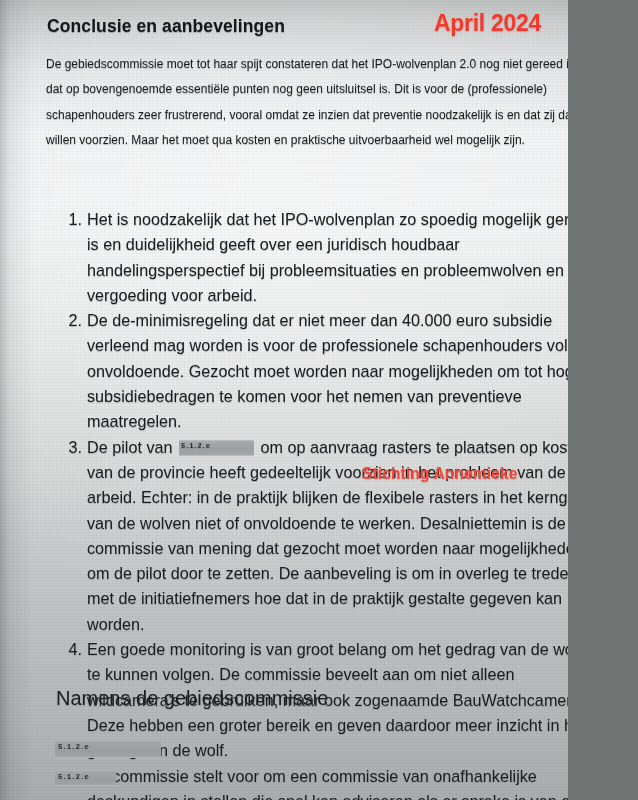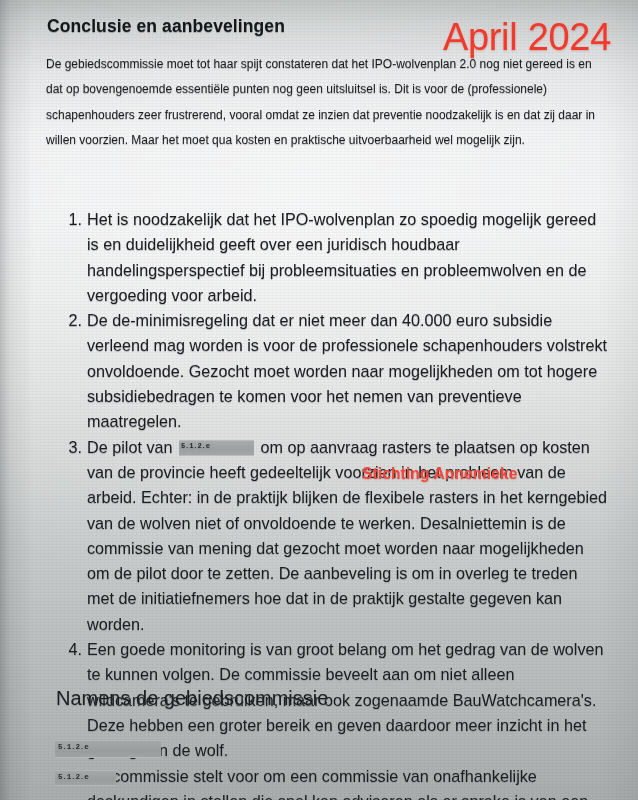--- a/index.html
+++ b/index.html
@@ -5,21 +5,21 @@
 <style>
   html, body {
     margin: 0;
     padding: 0;
     background: #6f7372;
   }
 
   
   .photo {
     position: relative;
-    width: 638px;
+    width: 568px;
     height: 800px;
     overflow: hidden;
     font-family: "Liberation Sans", sans-serif;
     
     background:
       linear-gradient(
         180deg,
         #b4b8b7   0px,
         #c8cbcb  22px,
         #e2e4e5  70px,
@@ -87,23 +87,23 @@
     font-size: 17.5px;
     font-weight: bold;
     color: #15171a;
     letter-spacing: 0.1px;
     text-shadow: 0 0.5px 0.6px rgba(120,125,128,0.55);
   }
 
   .date-stamp {
     position: absolute;
     right: 27px;
-    top: 16px;
-    font-size: 38px;
-    font-weight: normal;
+    top: 10px;
+    font-size: 23px;
+    font-weight: bold;
     color: #f23a2c;
     letter-spacing: -0.3px;
     text-shadow: 0 1px 2px rgba(190,70,60,0.35);
   }
 
   .para {
     position: absolute;
     left: 46px;
     width: 560px;
     font-size: 12px;

